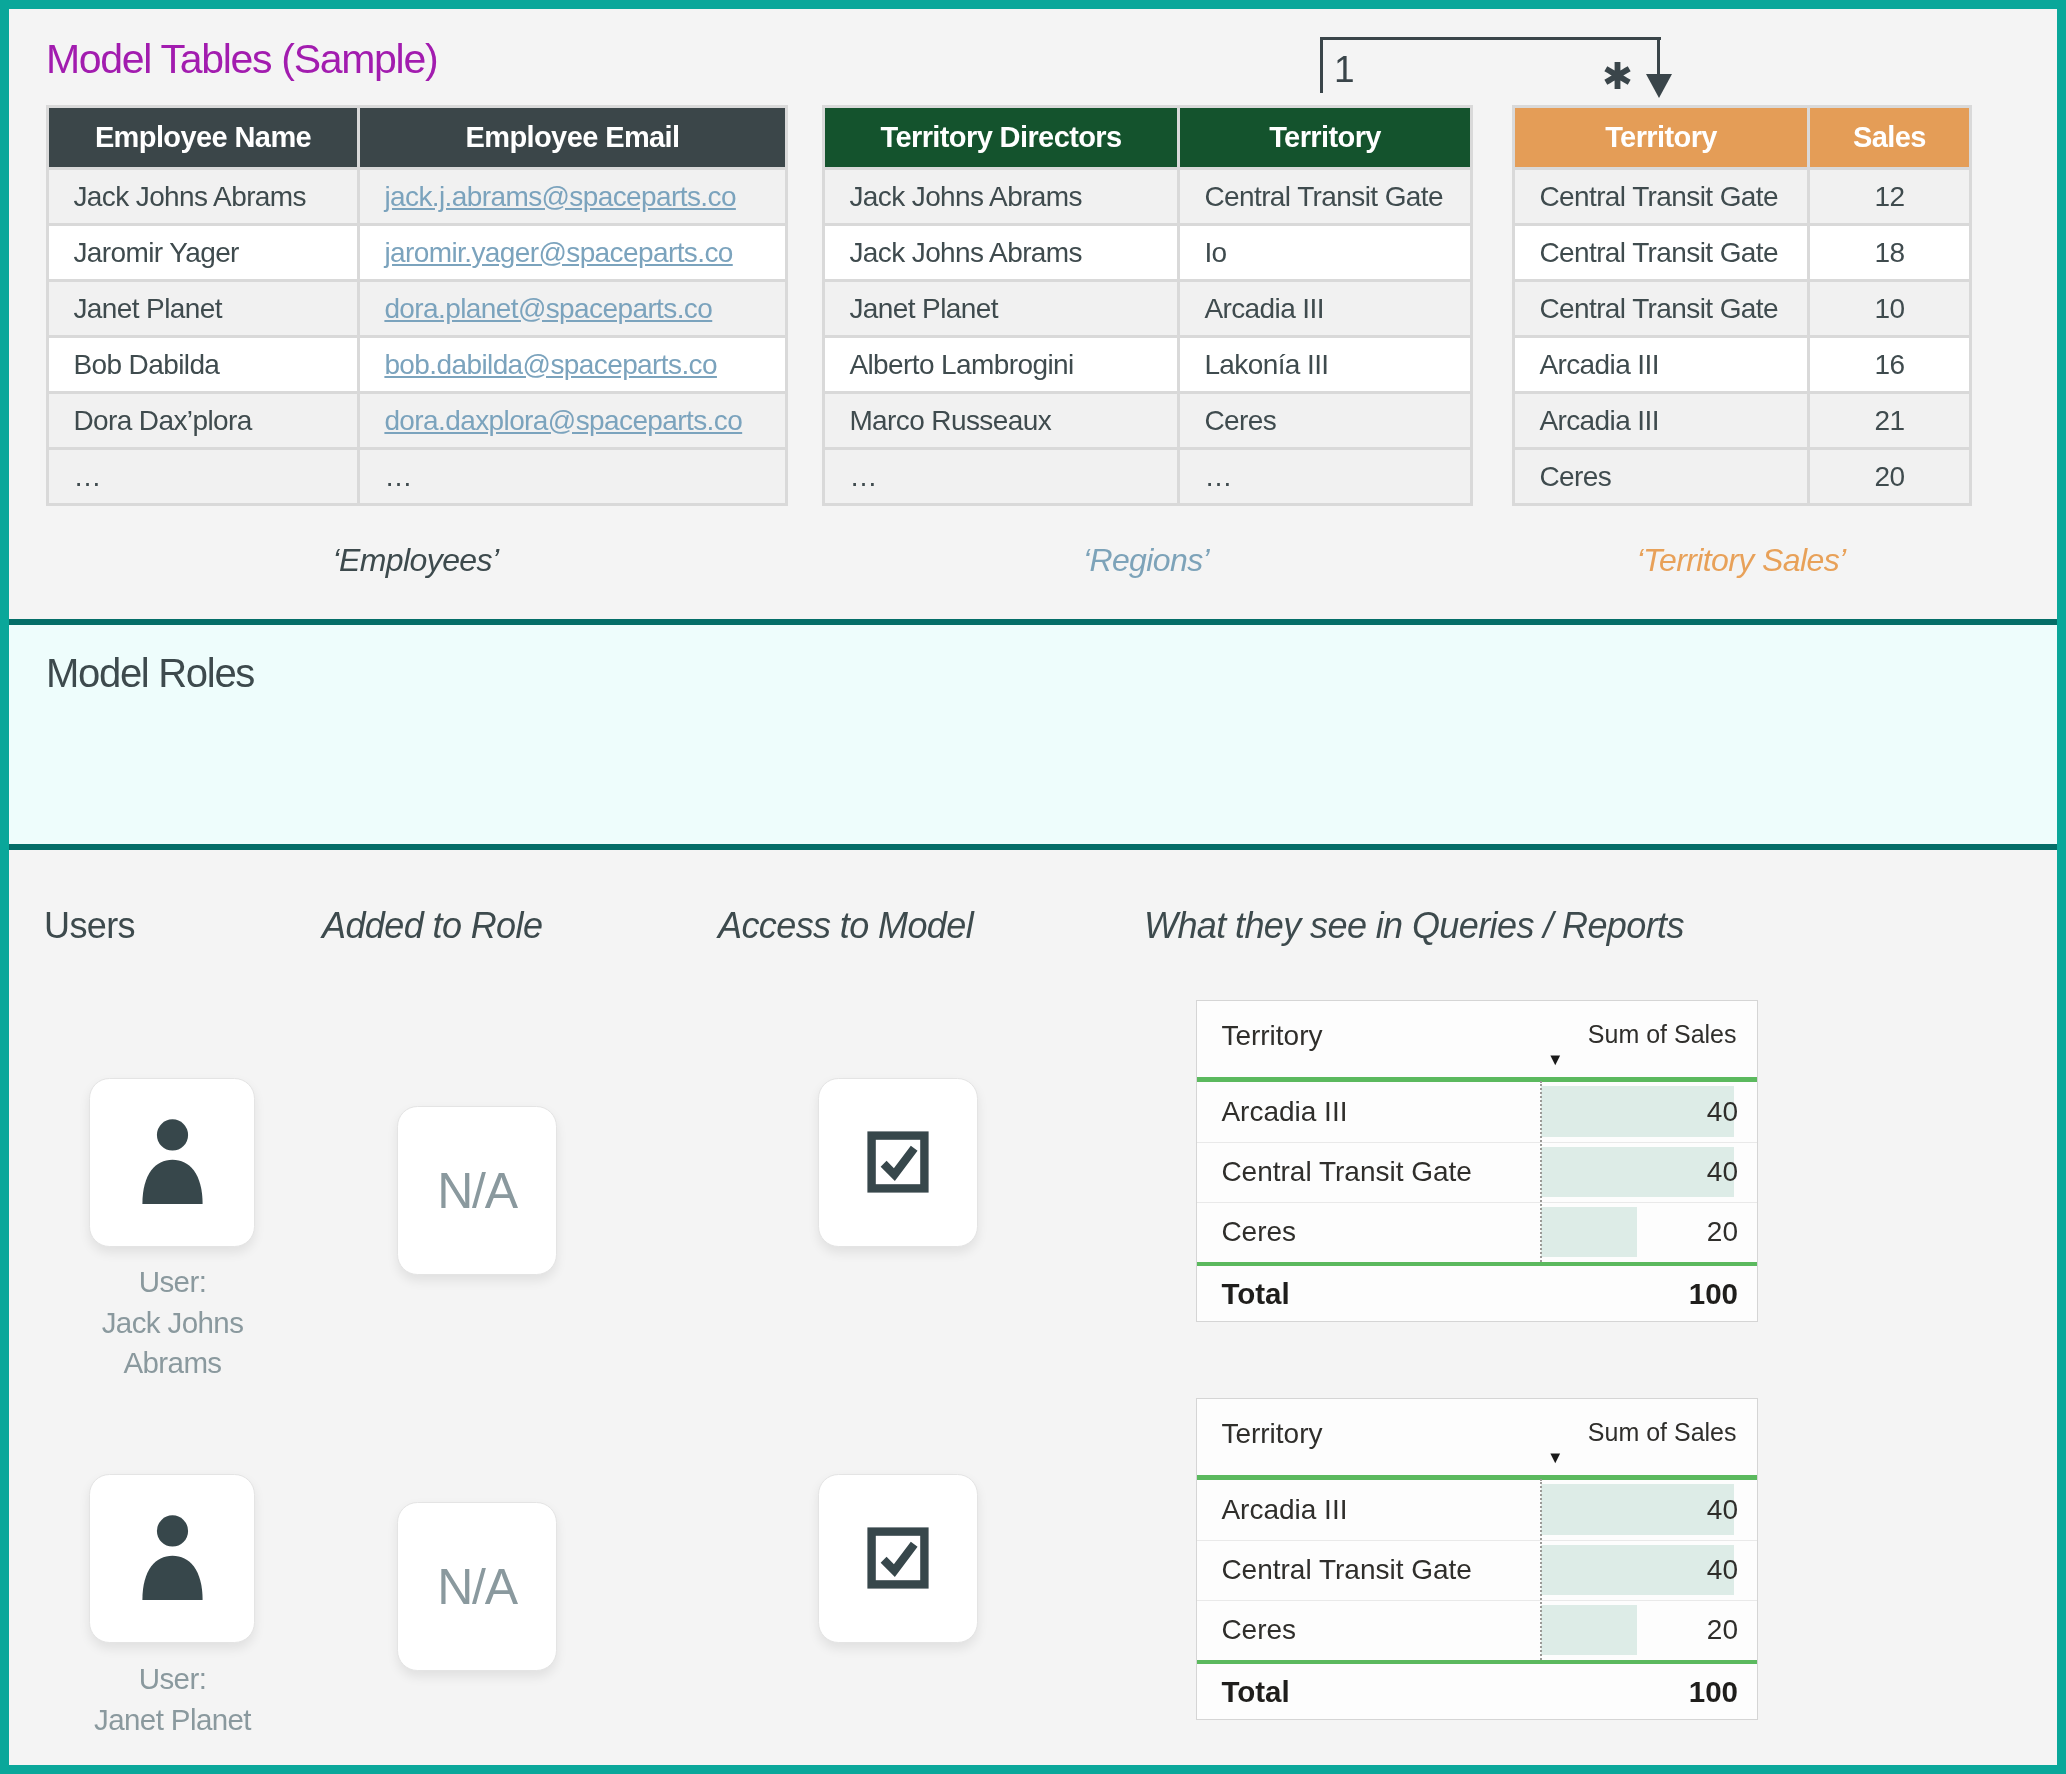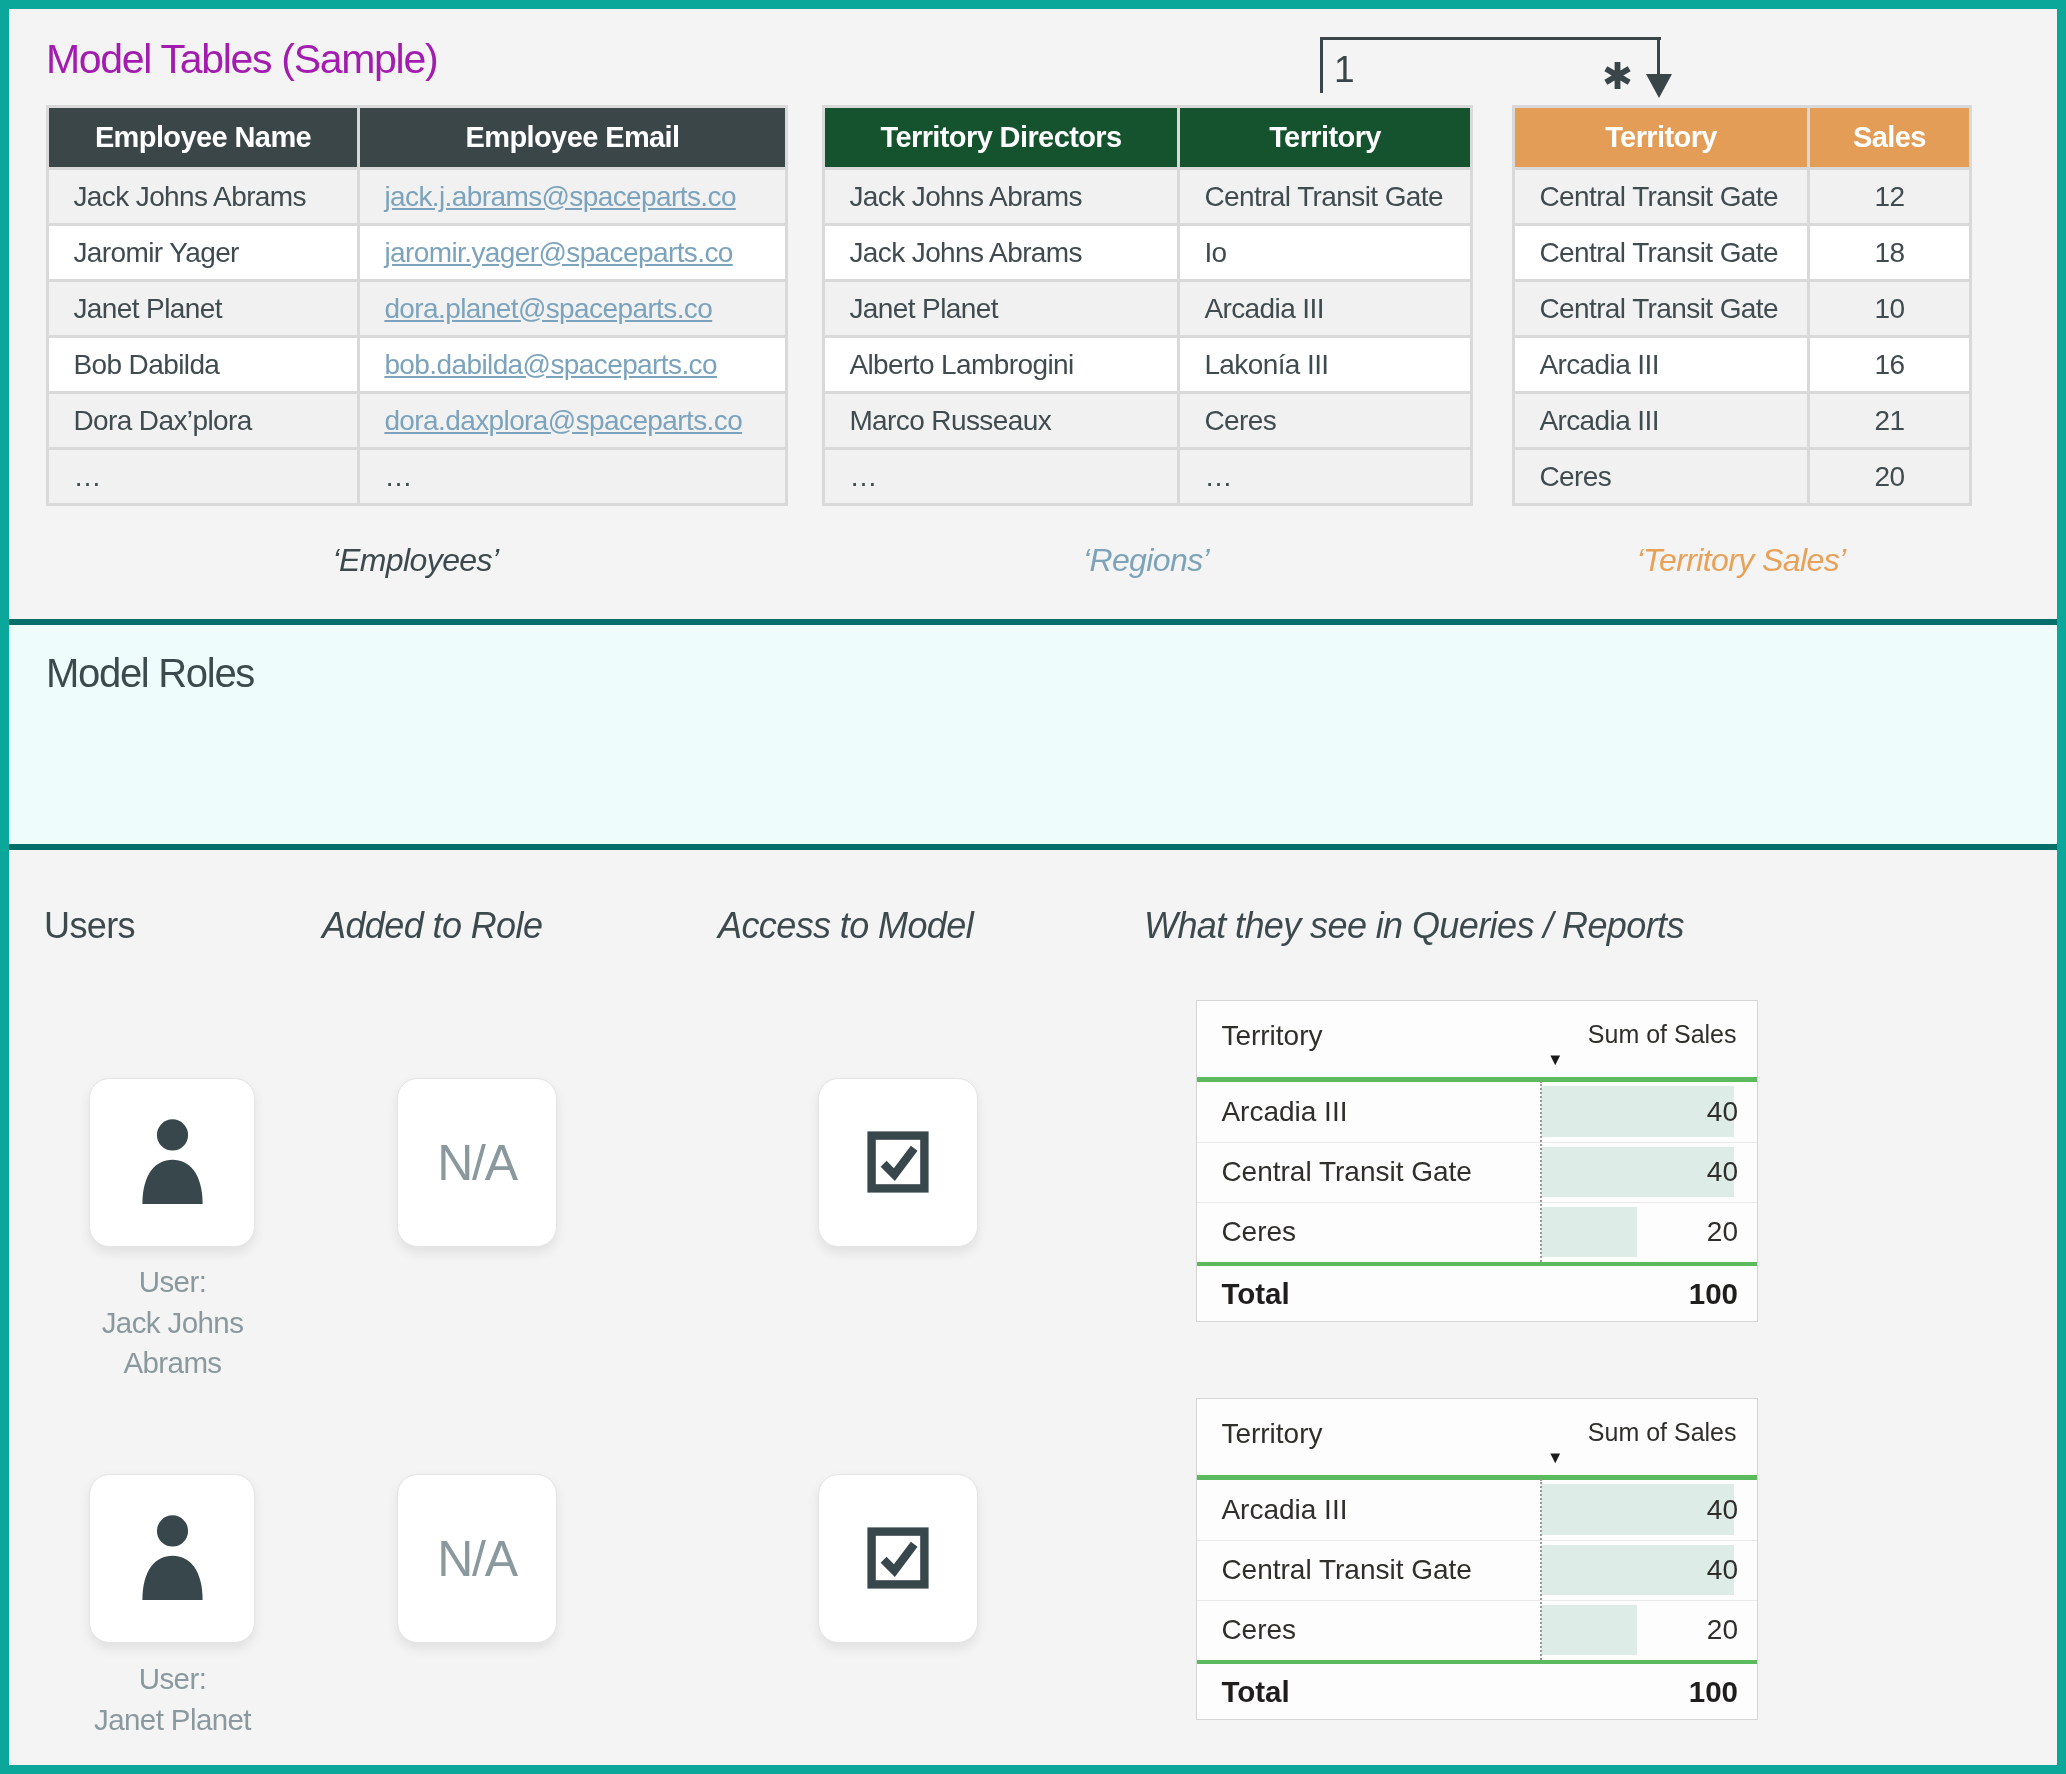--- a/index.html
+++ b/index.html
@@ -73,21 +73,21 @@
   
   .card{
     position:absolute;width:166px;height:169px;background:#ffffff;
     border:1.3px solid #e4e4e4;border-radius:20.5px;
     box-shadow:0 5.1px 10.3px rgba(0,0,0,0.08);
     display:flex;align-items:center;justify-content:center;
   }
   .row1{top:1069px;}
   .row2{top:1465px;}
   .c-user{left:80px;}
-  .c-na{left:388px;width:160px;}
+  .c-na{left:388px;width:160px;margin-top:28px;}
   .c-check{left:809px;width:160px;}
   .na-text{font-size:50px;color:#8a999e;letter-spacing:-1.3px;}
   .person-icon svg{width:85px;height:103px;}
   .check-icon svg{width:72px;height:72px;}
   .user-caption{
     position:absolute;left:35px;width:257px;text-align:center;
     font-size:29.5px;line-height:1.38;color:#8a999e;letter-spacing:-0.6px;
   }
   .uc1{top:1253px;}
   .uc2{top:1650px;}

